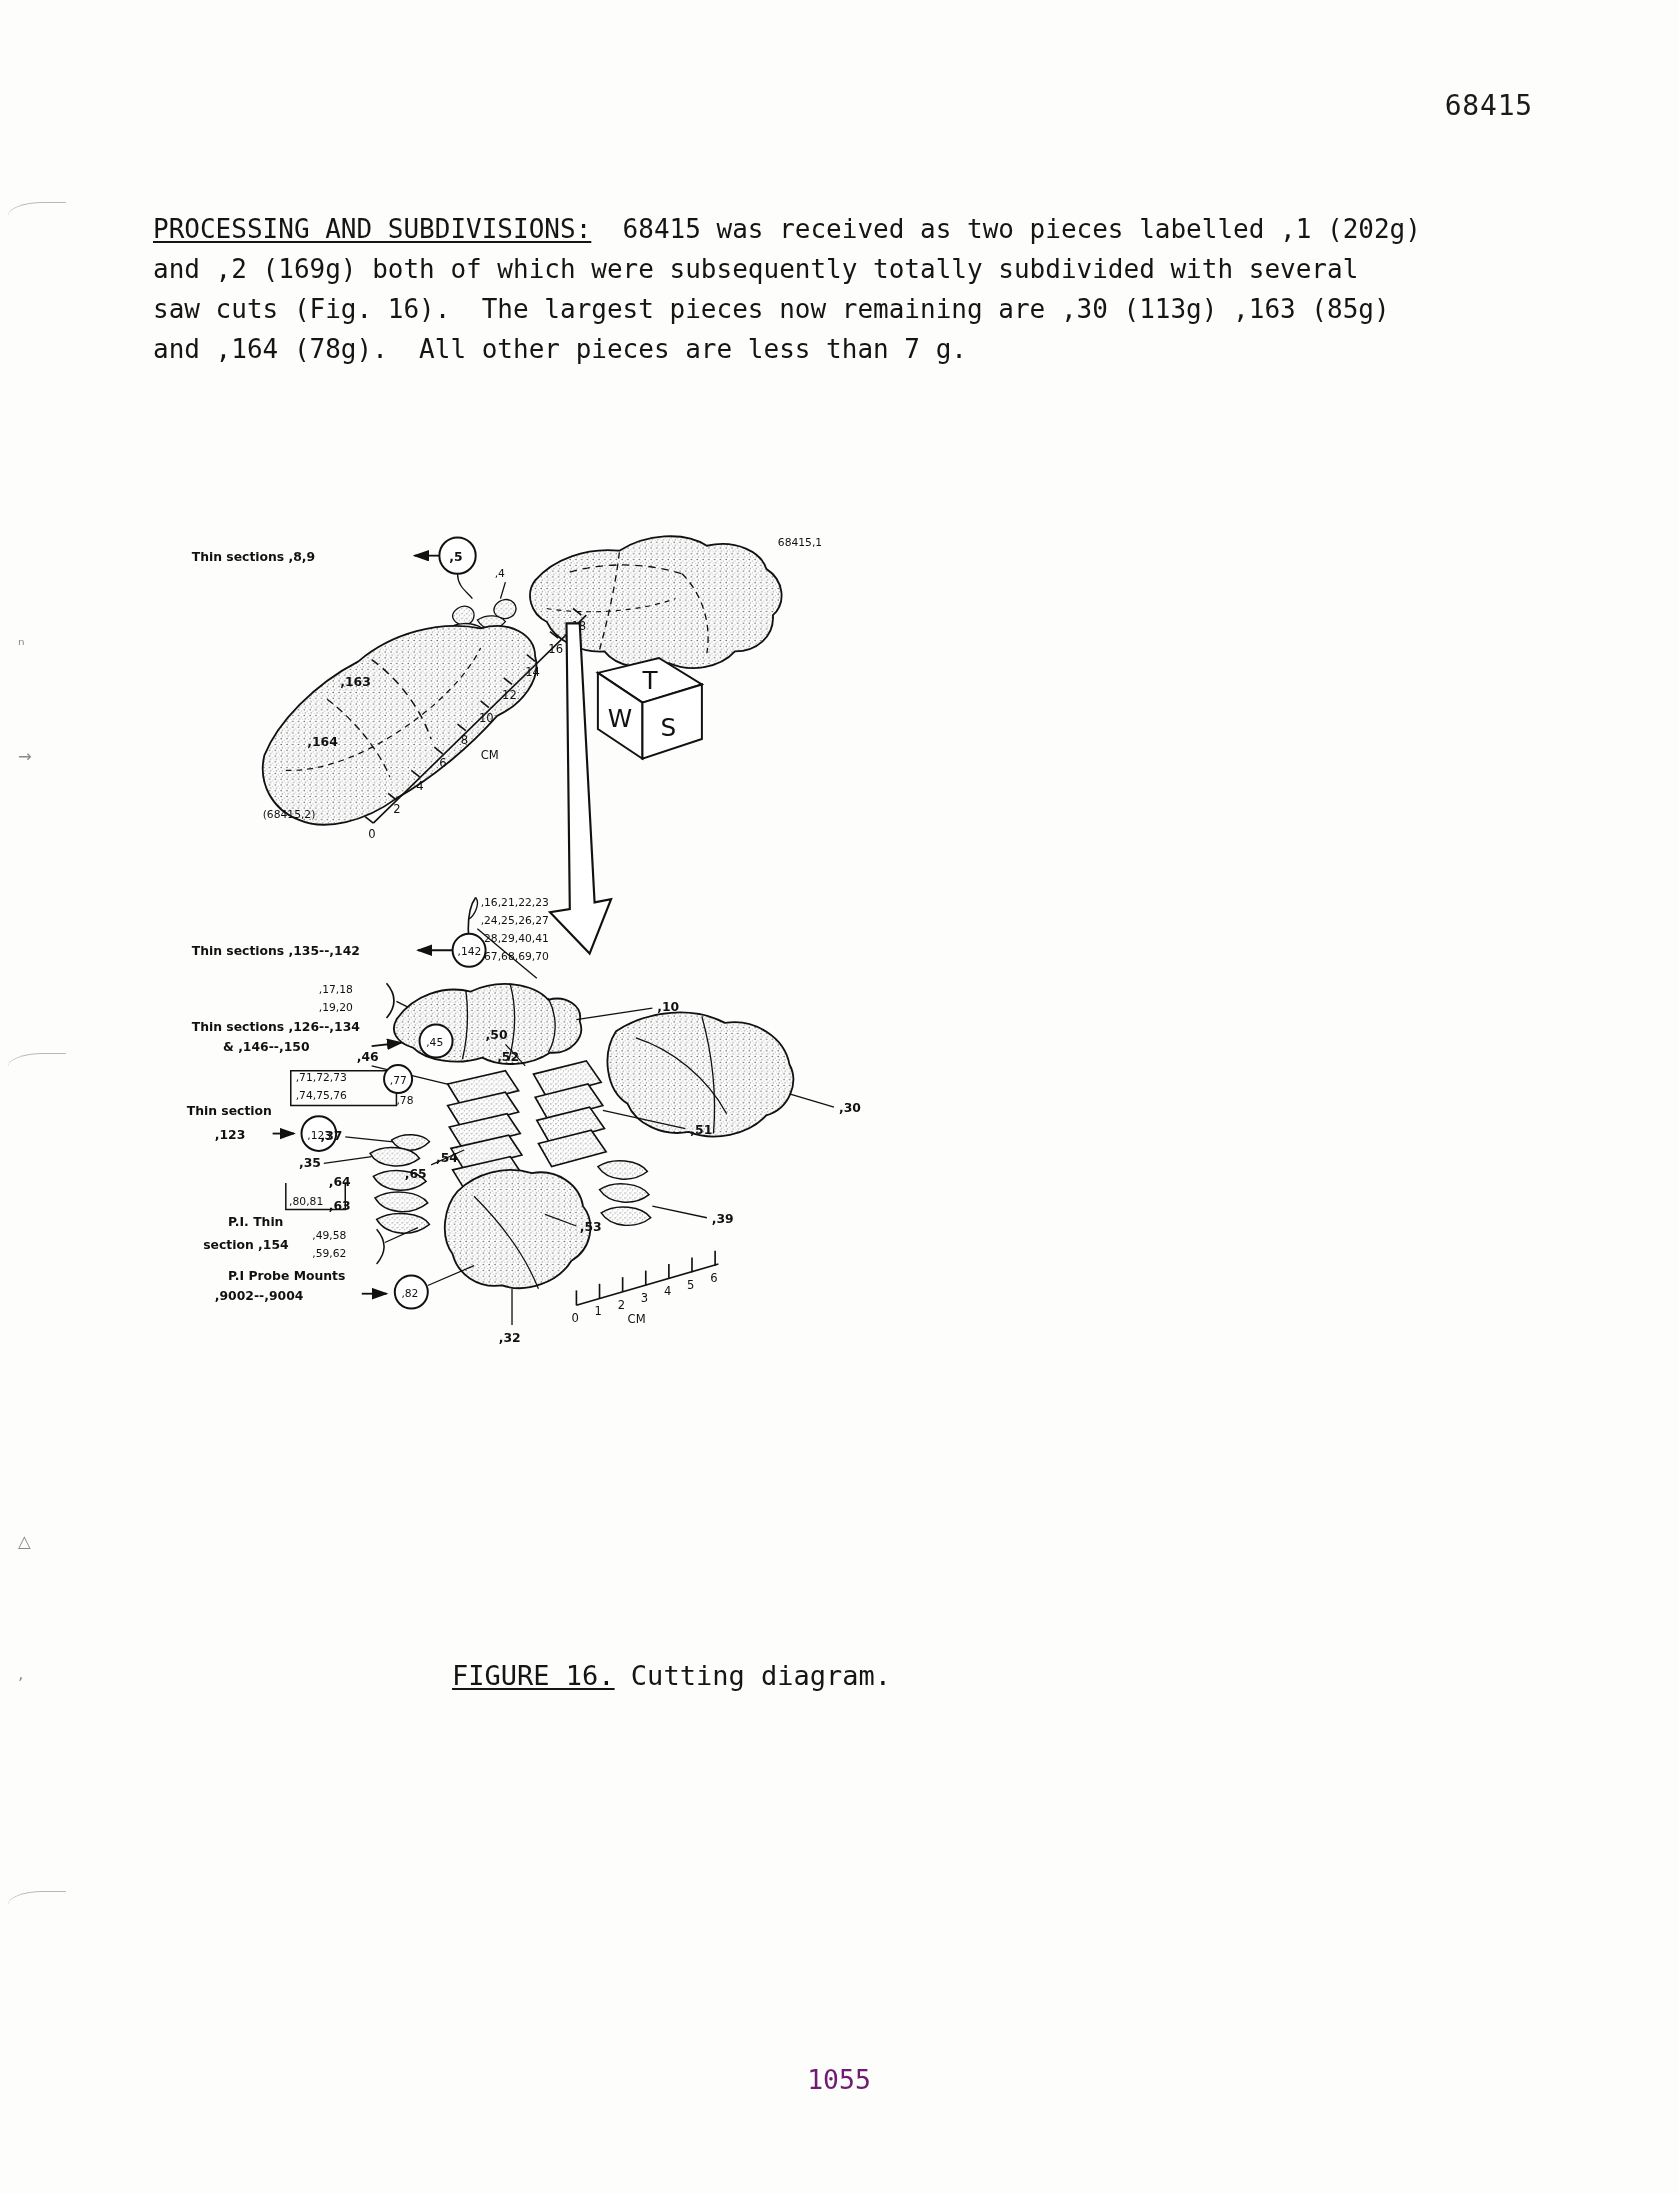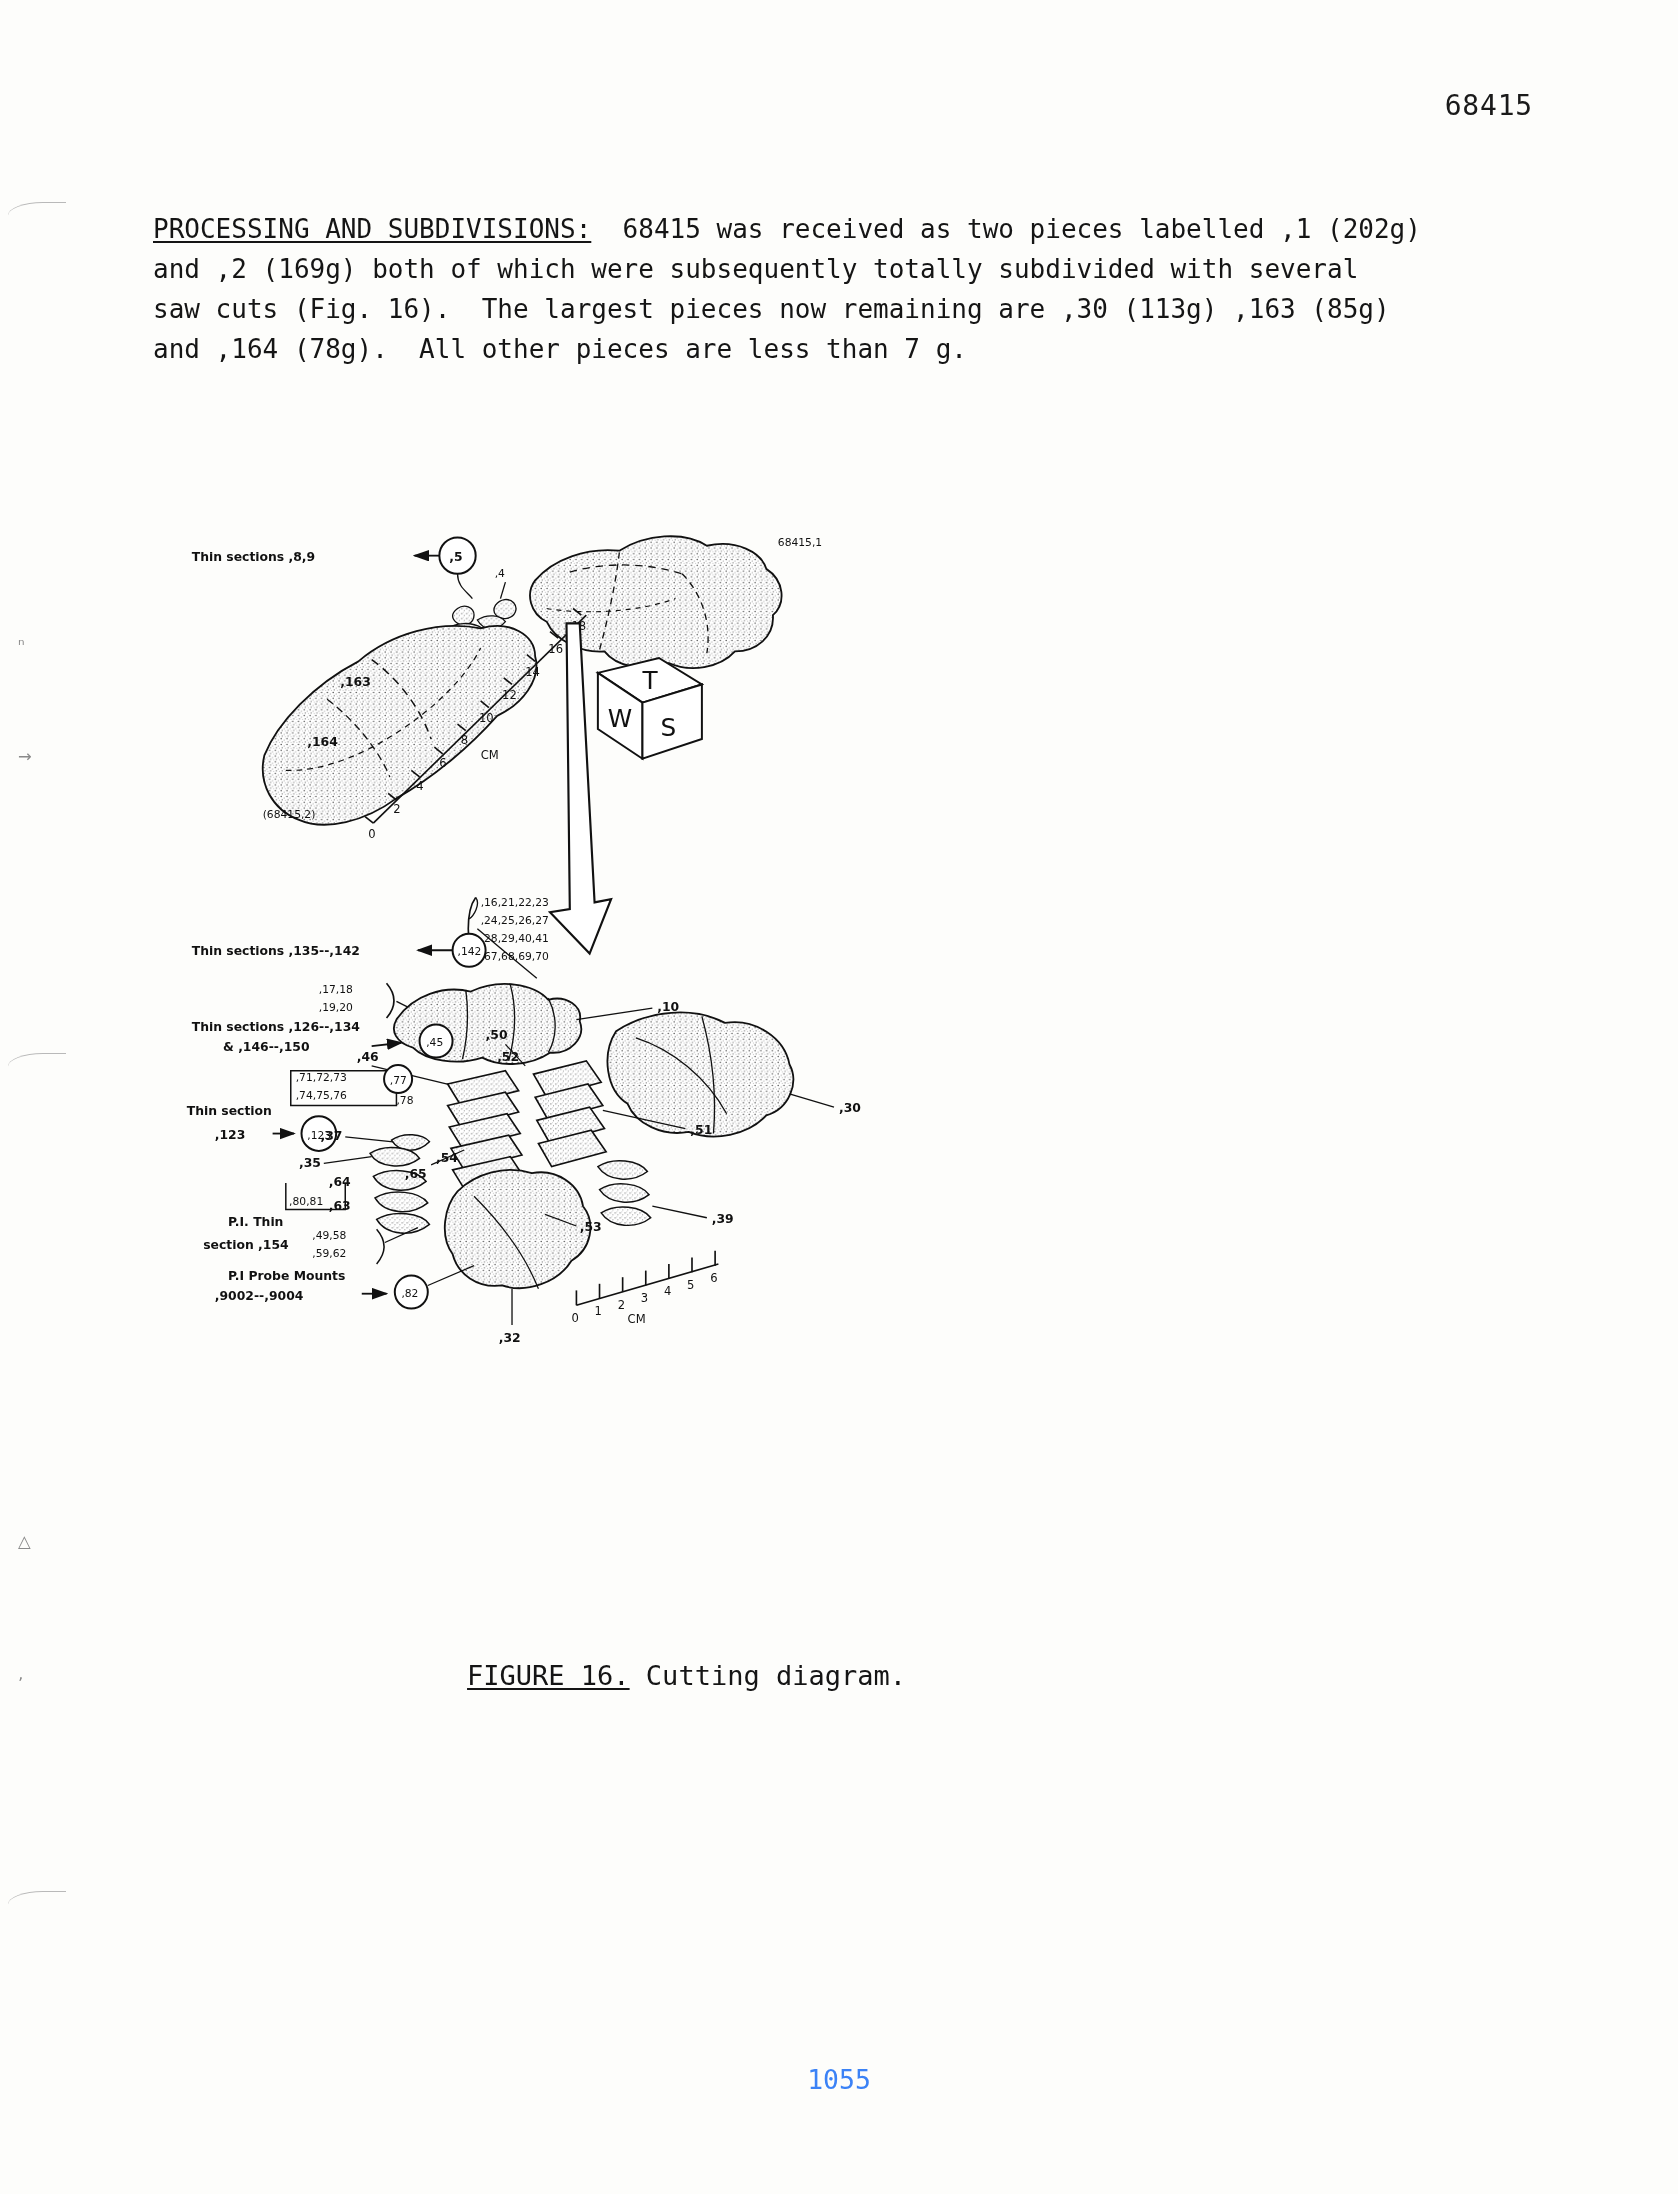--- a/index.html
+++ b/index.html
@@ -55,40 +55,40 @@
     width: 1453px;
     height: 1181px;
   }
   .figure-svg {
     position: absolute;
     inset: 0;
   }
   .caption {
     position: absolute;
     top: 1660px;
-    left: 17px;
+    left: 2px;
     width: 1339px;
     text-align: center;
     font-family: "DejaVu Sans Mono", monospace;
     font-size: 27px;
     color: #151515;
   }
   .caption .fig-label {
     text-decoration: underline;
     text-underline-offset: 3.3px;
   }
   .page-number {
     position: absolute;
     bottom: 99px;
     left: 0;
     width: 1678px;
     text-align: center;
     font-family: "DejaVu Sans Mono", monospace;
     font-size: 26.4px;
-    color: #3b82f6;
+    color: #701a75;
   }
   
   .margin-mark {
     position: absolute;
     color: #8a8a8a;
     font-family: "DejaVu Sans", sans-serif;
     font-size: 16.5px;
   }
   .edge-curl {
     position: absolute;

